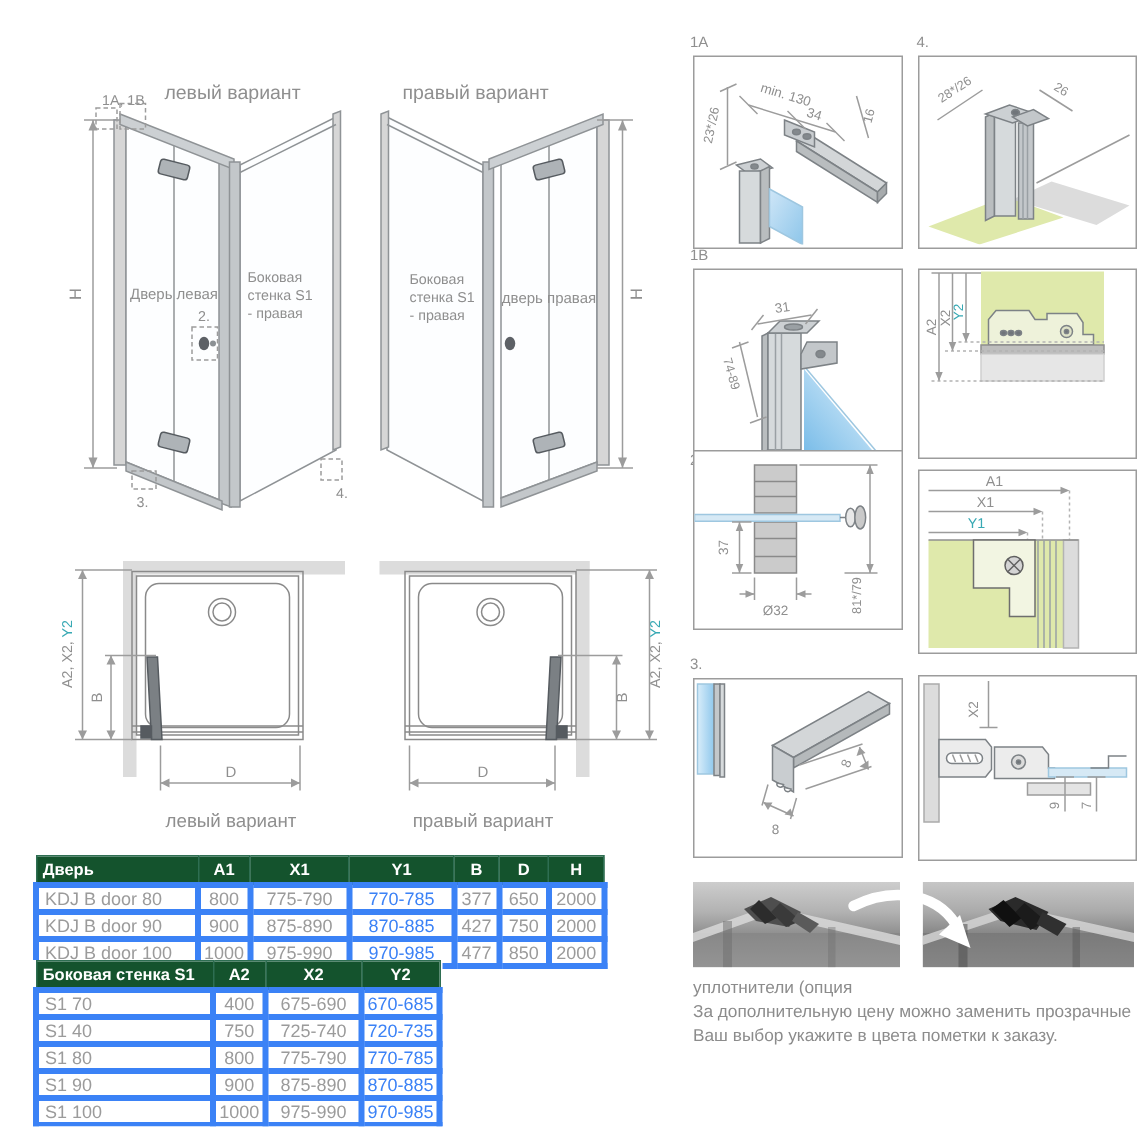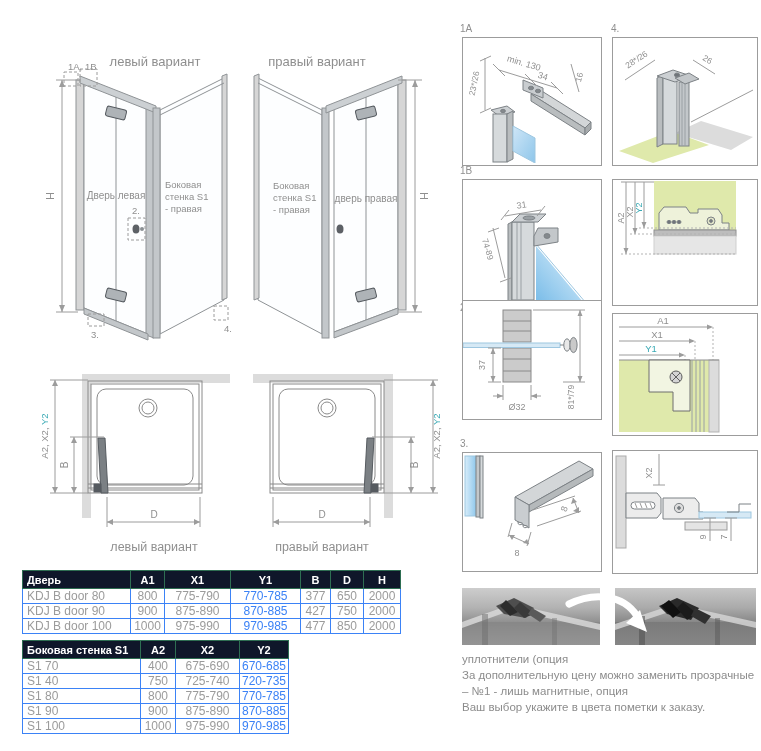--- a/index.html
+++ b/index.html
@@ -8,22 +8,22 @@
   .abs{position:absolute}
   .detail-box{position:absolute;border:1px solid #9c9c9c;background:#fff}
   .detail-tag{position:absolute;font-size:10px;color:#8f8f8f;line-height:10px}
   svg{display:block}
   svg text{font-family:"Liberation Sans","DejaVu Sans",sans-serif;fill:#8f8f8f}
   .teal{fill:#38a9b4;color:#38a9b4}
   .dash{fill:none;stroke:#9c9c9c;stroke-width:1;stroke-dasharray:3,2}
   .dimline{stroke:#9c9c9c;stroke-width:1;fill:none}
   .arr{fill:#9c9c9c;stroke:none}
   table.dims{border-collapse:collapse;table-layout:fixed;font-size:12px;color:#9b9b9b;background:#fff}
-  table.dims th{background:#0f172a;color:#fff;font-size:11px;font-weight:bold;border:1px solid #2e6e52;padding:1px 2px;height:15px;text-align:center}
-  table.dims td{border:1px solid #3b82f6;text-align:center;padding:0 2px;height:14px;white-space:nowrap}
+  table.dims th{background:#14532d;color:#fff;font-size:11px;font-weight:bold;border:1px solid #2e6e52;padding:1px 2px;height:15px;text-align:center}
+  table.dims td{border:4px solid #3b82f6;text-align:center;padding:0 2px;height:14px;white-space:nowrap}
   table.dims th.colname,table.dims td.colname{text-align:left;padding-left:4px}
   table.dims td.tealv{color:#3b82f6}
   .note-line{font-size:11.5px;line-height:16px;color:#8c8c8c;white-space:nowrap}
   .photo{position:absolute;overflow:hidden}
 </style>
 </head>
 <body>
 
 <div class="canvas">
 
@@ -529,21 +529,20 @@
     </svg>
   </div>
   <svg class="abs" style="left:563px;top:590px;z-index:5" width="92" height="52" viewBox="0 0 92 52">
     <path d="M6,14 C30,2 60,4 74,26" fill="none" stroke="#ffffff" stroke-width="7" stroke-linecap="round"></path>
     <polygon points="84,42 63,33 77,20" fill="#ffffff"></polygon>
   </svg>
 
   <div class="abs" style="left:462px;top:651px;width:298px">
     <div class="note-line">уплотнители (опция</div>
     <div class="note-line">За дополнительную цену можно заменить прозрачные</div>
-    <div class="note-line">– №1 - лишь магнитные, опция</div>
     <div class="note-line">Ваш выбор укажите в цвета пометки к заказу.</div>
   </div>
 
   <table class="dims abs" style="left:22px;top:570px">
     <colgroup>
         <col style="width:108px">
         <col style="width:34px">
         <col style="width:66px">
         <col style="width:70px">
         <col style="width:30px">

